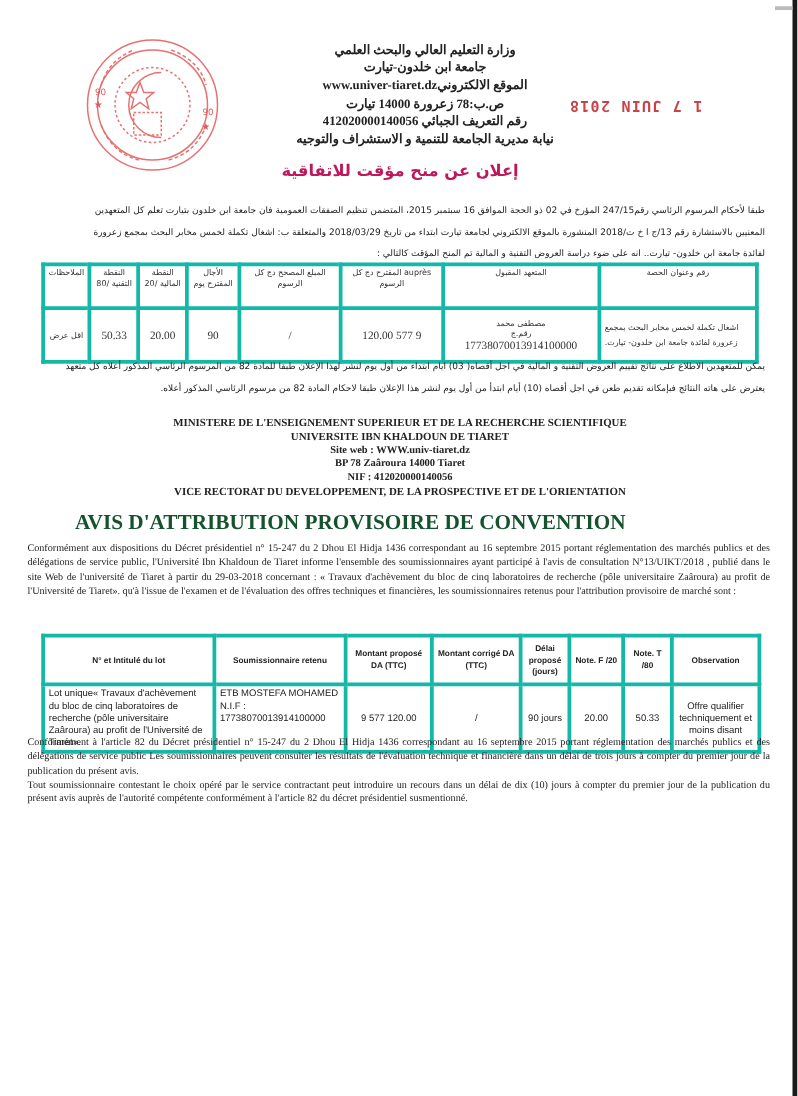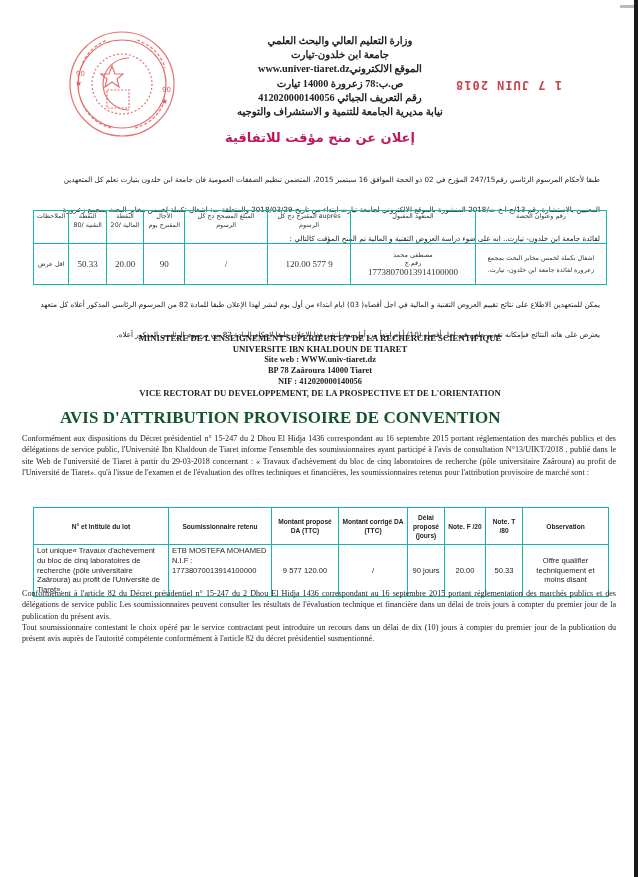--- a/index.html
+++ b/index.html
@@ -12,29 +12,29 @@
   .ar-head { position:absolute; left:195px; top:34px; width:250px; text-align:center; direction:rtl;
              font-family:Liberation Serif, serif; font-size:10.2px; font-weight:bold; line-height:14.2px; color:#222;margin-left:20px; }
   .ar-head div { white-space:nowrap; }
   .seal { position:absolute; left:67px; top:28px; width:110px; height:112px; }
   .date-stamp { position:absolute; left:455px; top:78px; transform:rotate(180deg); color:#c8424a;
                 font-family:"DejaVu Sans Mono", monospace; font-weight:bold; font-size:12px; letter-spacing:1px; white-space:nowrap; }
   .ar-title { position:absolute; left:150px; top:130px; width:340px; text-align:center; direction:rtl;
               font-family:"DejaVu Sans", sans-serif; font-weight:bold; font-size:13px; color:#be185d; }
   .ar-para { position:absolute; left:22px; width:594px; direction:rtl; text-align:justify;
              font-family:"DejaVu Sans", sans-serif; font-size:7.2px; line-height:13.5px; color:#222; }
-  .ar-para p { margin:16px; }
+  .ar-para p { margin:4px; }
 
   table { border-collapse:collapse; position:absolute; }
-  td, th { border:1px solid #14b8a6; padding:1px 3px; vertical-align:middle; text-align:center; }
+  td, th { border:3px solid #14b8a6; padding:1px 3px; vertical-align:middle; text-align:center; }
   .ar-table { left:33px; top:210px; width:574px; direction:rtl; font-family:"DejaVu Sans", sans-serif; font-size:6.4px; color:#333; }
   .ar-table th { font-weight:normal; height:30px; vertical-align:top; line-height:9px; }
   .ar-table td { height:38px; }
   .ar-table .num { font-family:"Liberation Serif", serif; font-size:9px; }
-  .ar-table .lot { text-align:center; line-height:12px;margin-left:13px; }
+  .ar-table .lot { text-align:left; line-height:12px;margin-left:13px; }
 
   
   .fr-head { position:absolute; left:60px; top:333px; width:520px; text-align:center;
              font-family:"Liberation Serif", serif; font-weight:bold; font-size:8.7px; line-height:10.9px; color:#222; }
   .fr-head .small { font-size:8.4px; }
   .fr-title { position:absolute; left:60px; top:408px; width:520px; text-align:left;
               font-family:"Liberation Serif", serif; font-weight:bold; font-size:17px; color:#14532d; }
   .fr-para { position:absolute; left:22px; width:594px; text-align:justify; font-family:Liberation Serif, serif;
              font-size:8.1px; line-height:11.3px; color:#222; }
   .fr-para p { margin:0; }

